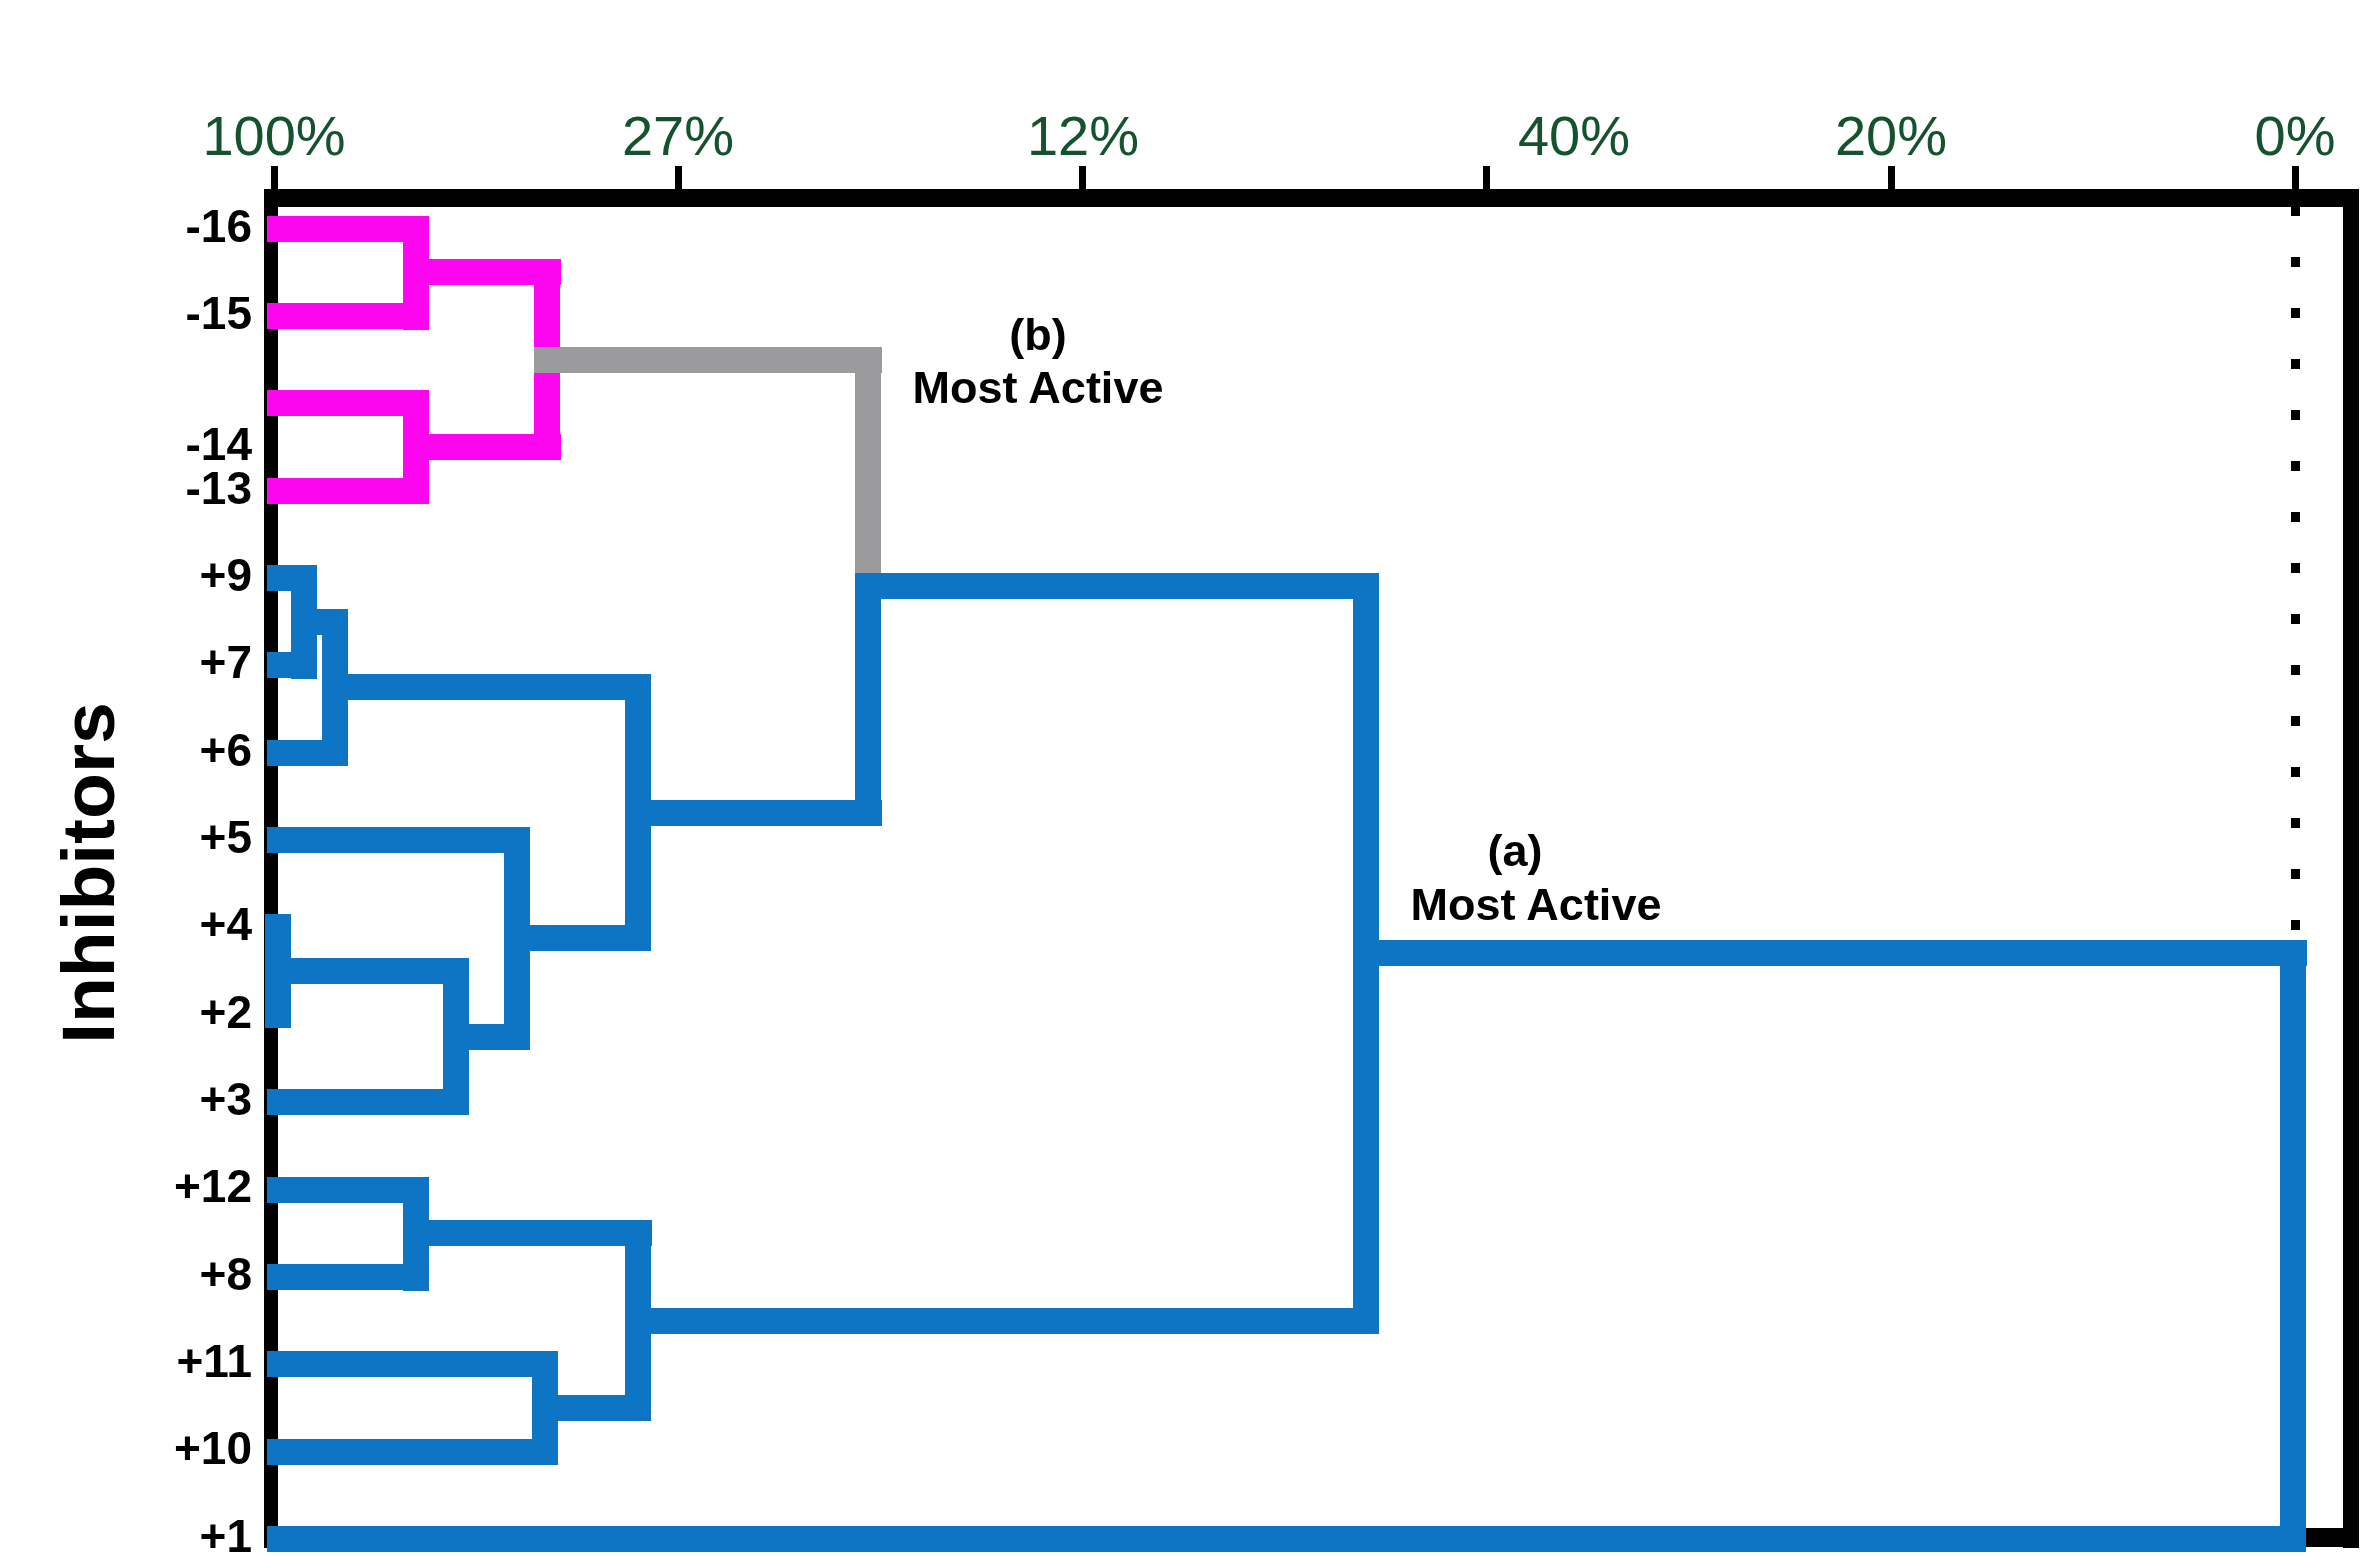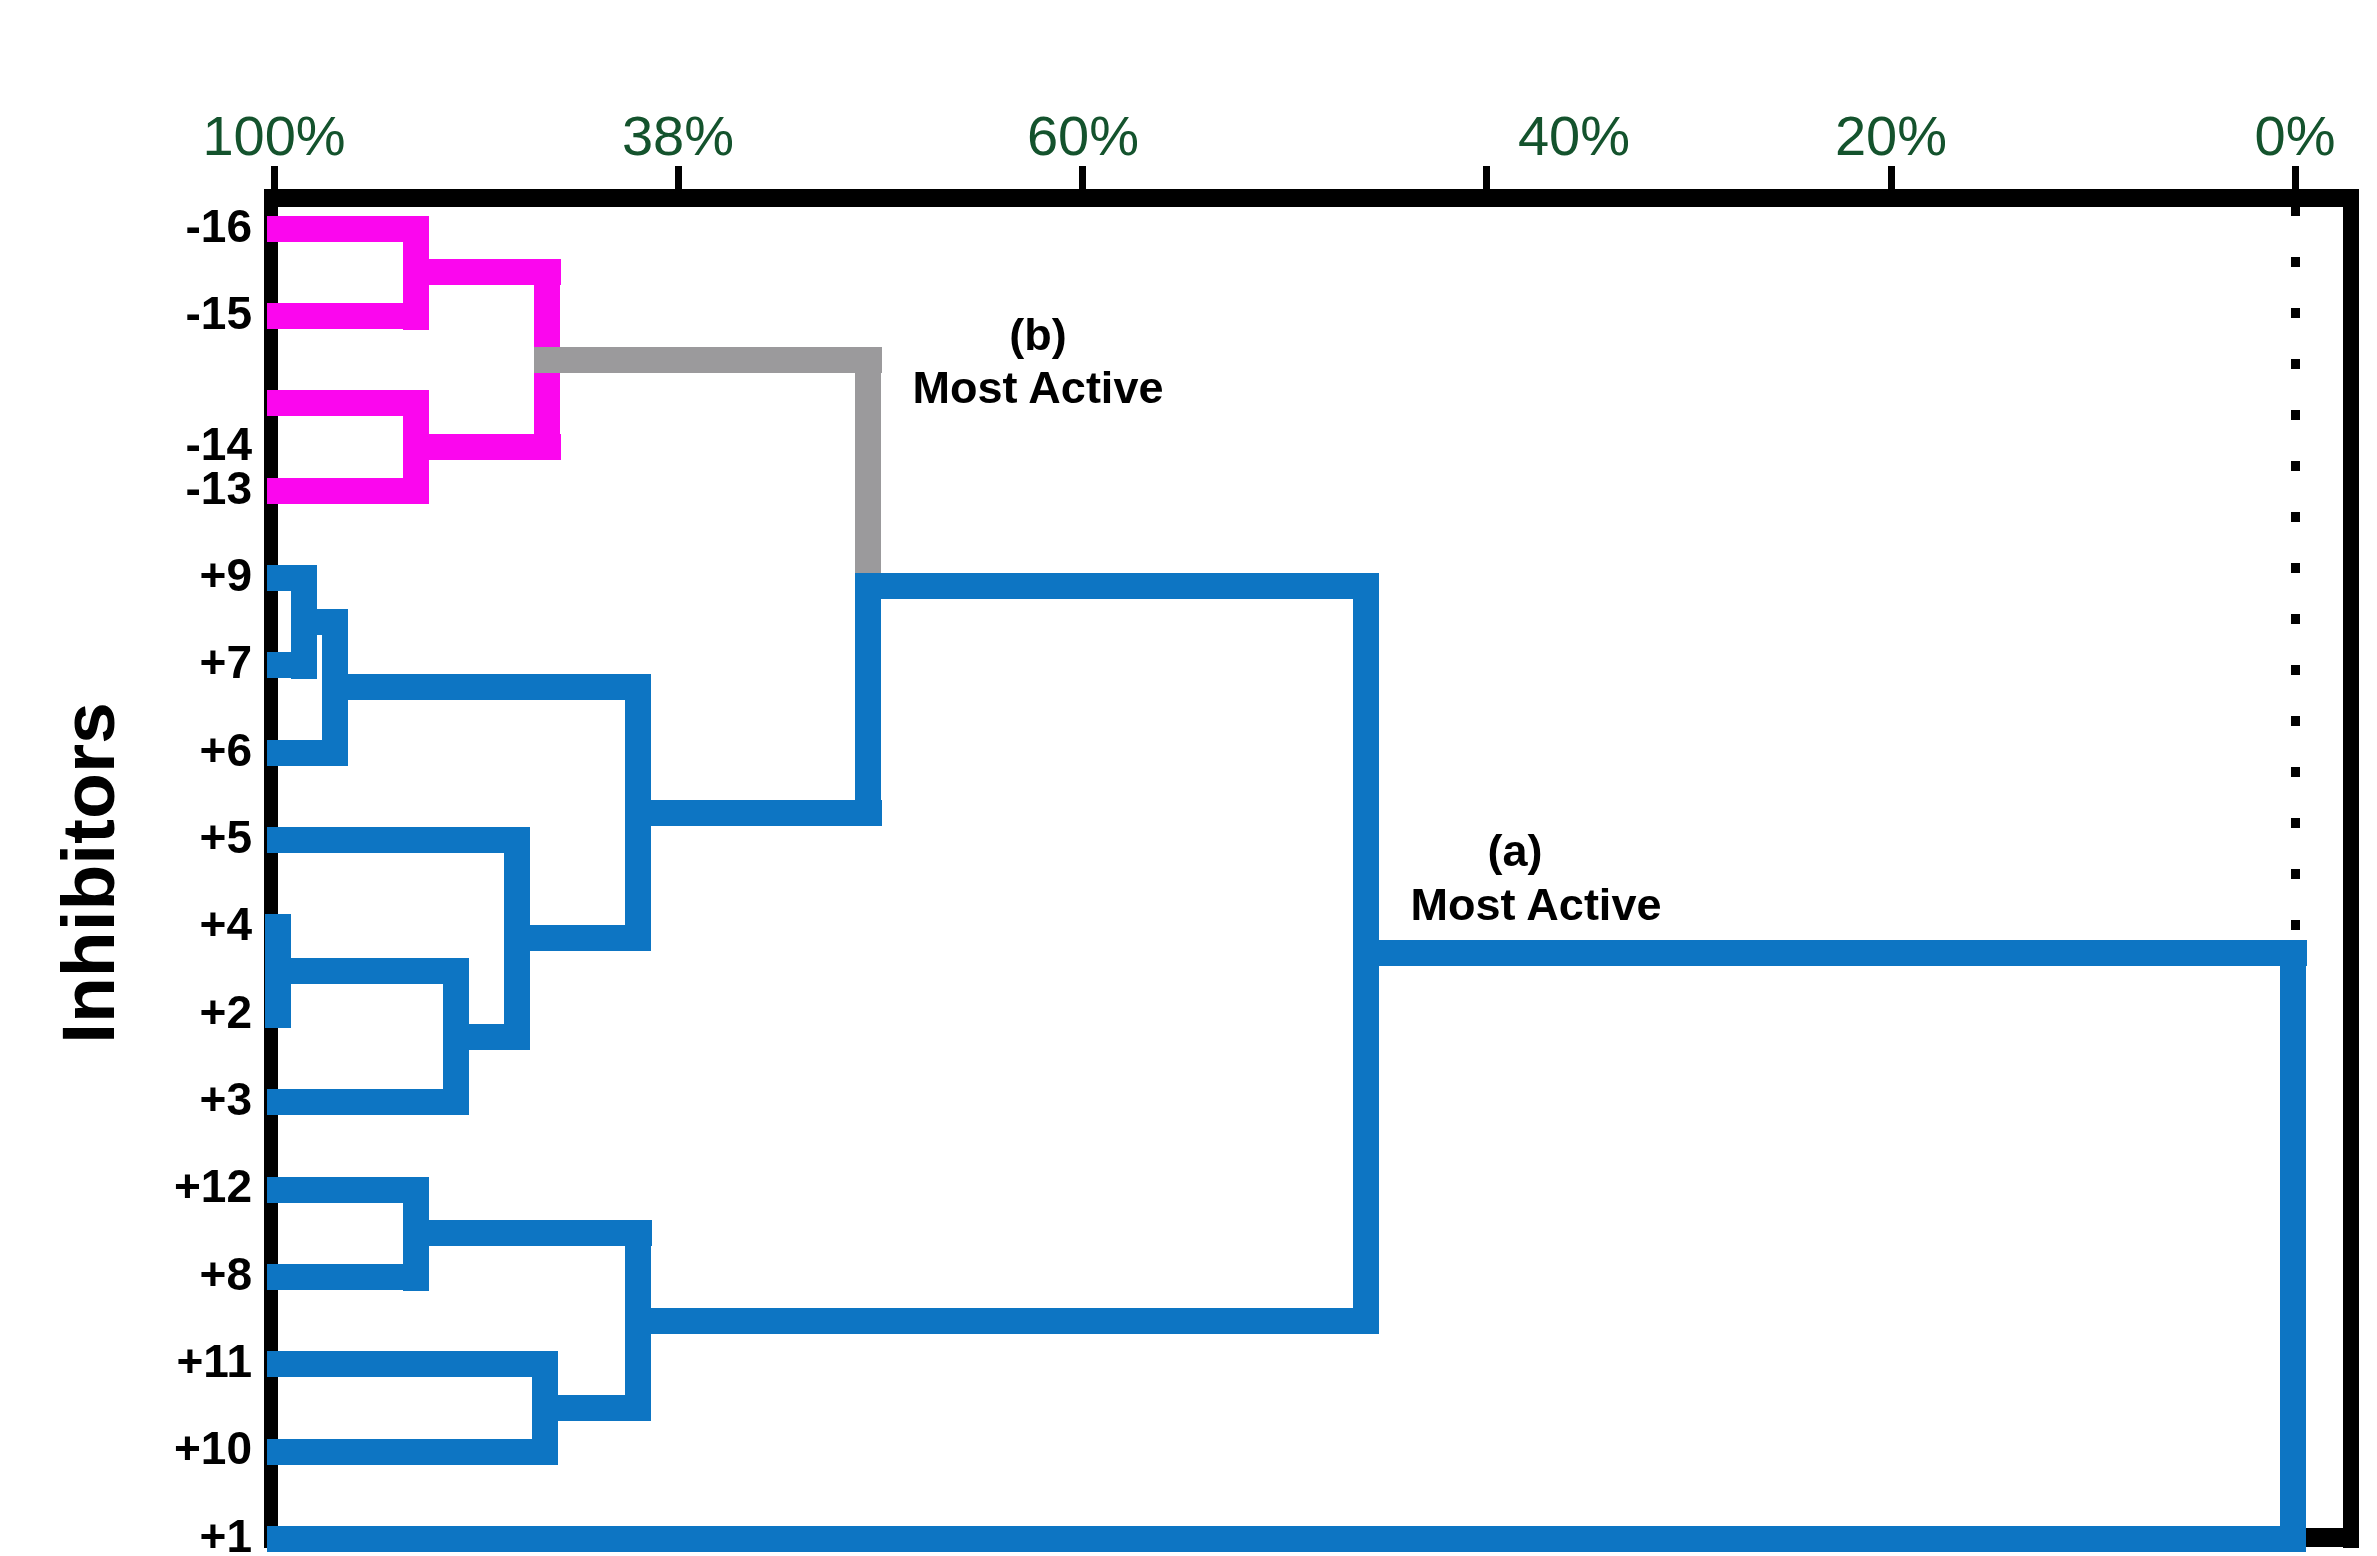--- a/index.html
+++ b/index.html
@@ -29,23 +29,23 @@
   <div id="y-axis-title">Inhibitors</div>
   <div id="plot">
       <div class="frame" style="left: 264px; top: 189px; width: 2095px; height: 17.5px;"></div>
       <div class="frame" style="left: 264px; top: 189px; width: 14px; height: 1359px;"></div>
       <div class="frame" style="left: 2343px; top: 189px; width: 15.7px; height: 1359px;"></div>
       <div class="frame" style="left: 264px; top: 1528px; width: 2095px; height: 19px;"></div>
       <div class="dotted-line" style="left: 2291px; top: 206px; width: 8.7px; height: 1322px;"></div>
       <div class="tick-mark" style="left: 271px;"></div>
       <div class="tick-label" style="left: 274px;">100%</div>
       <div class="tick-mark" style="left: 675px;"></div>
-      <div class="tick-label" style="left: 678px;">38%</div>
+      <div class="tick-label" style="left: 678px;">27%</div>
       <div class="tick-mark" style="left: 1079px;"></div>
-      <div class="tick-label" style="left: 1083px;">60%</div>
+      <div class="tick-label" style="left: 1083px;">12%</div>
       <div class="tick-mark" style="left: 1483px;"></div>
       <div class="tick-label" style="left: 1574px;">40%</div>
       <div class="tick-mark" style="left: 1888px;"></div>
       <div class="tick-label" style="left: 1891px;">20%</div>
       <div class="tick-mark" style="left: 2292px;"></div>
       <div class="tick-label" style="left: 2295px;">0%</div>
       <div class="leaf-label" style="left: 42px; top: 196px;">-16</div>
       <div class="leaf-label" style="left: 42px; top: 283px;">-15</div>
       <div class="leaf-label" style="left: 42px; top: 370px; margin-top: 44px;">-14</div>
       <div class="leaf-label" style="left: 42px; top: 458px;">-13</div>

